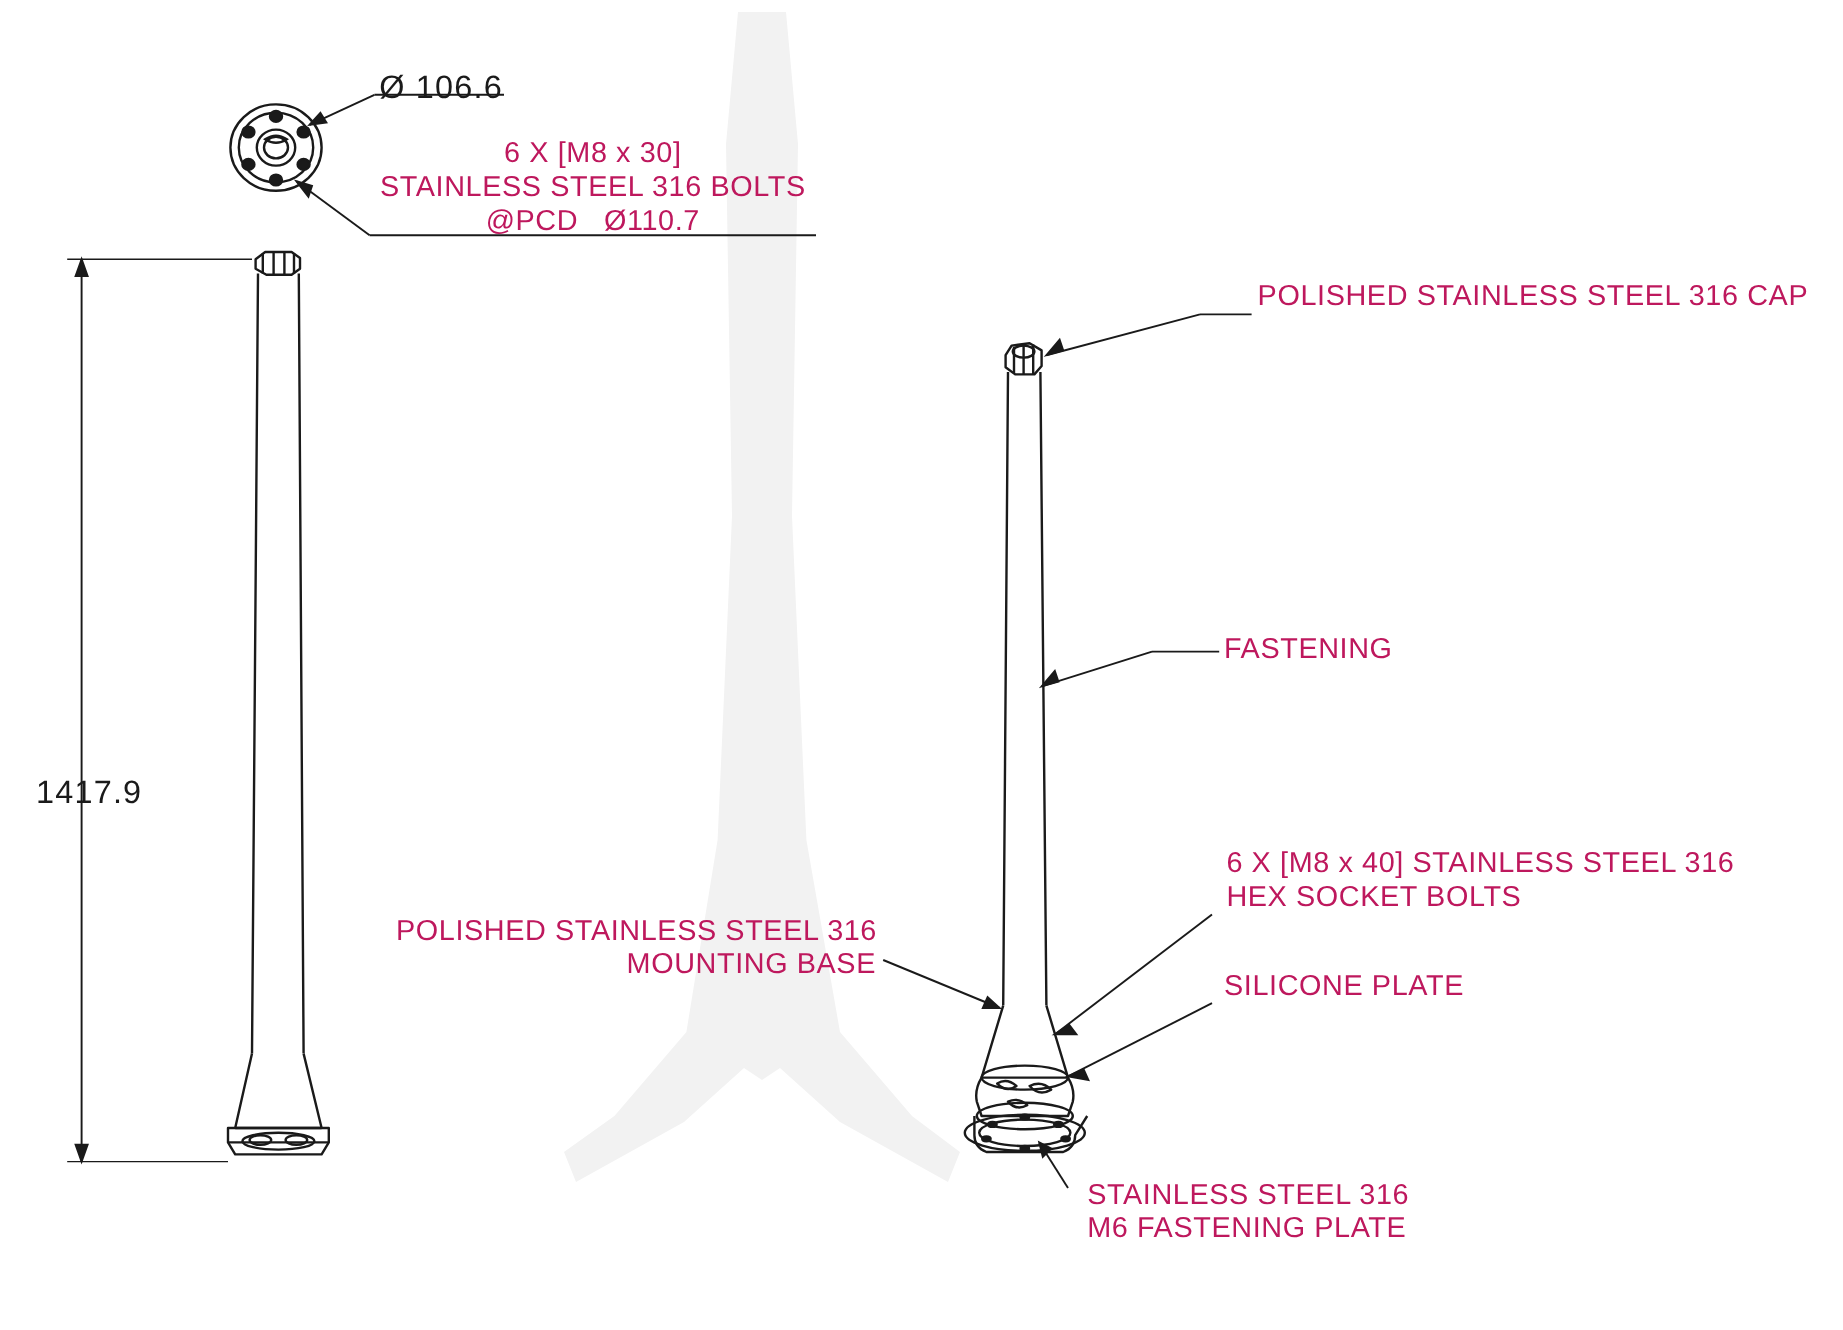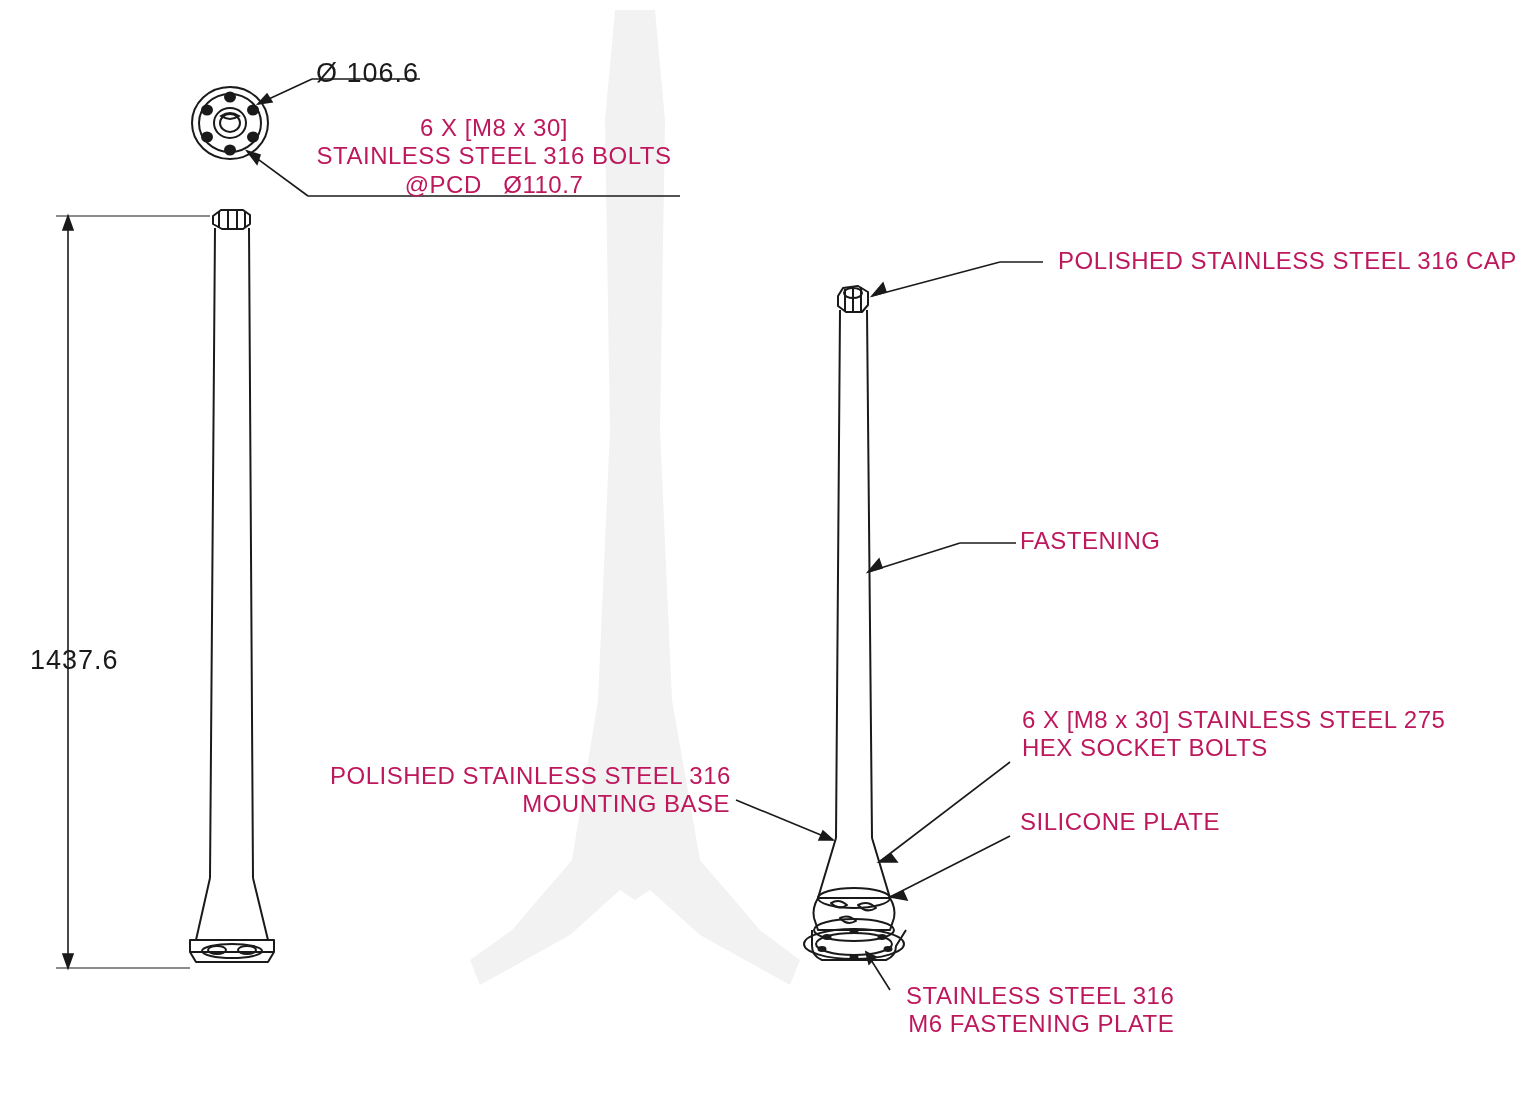--- a/index.html
+++ b/index.html
@@ -160,34 +160,34 @@
     <line x1="736" y1="800" x2="833" y2="840"></line>
     <path d="M833 840 l-14 0 l4 -9 Z"></path>
   </g>
 
   <g stroke="#1a1a1a" stroke-width="1.6" fill="#1a1a1a">
     <line x1="866" y1="952" x2="890" y2="990"></line>
     <path d="M866 952 l10 5 l-7 7 Z"></path>
   </g>
 </svg>
 
-<div class="dim" style="left:30px; top:645px;">1437.6</div>
+<div class="dim" style="left:30px; top:645px;">1417.9</div>
 
 <div class="dim" style="left:316px; top:58px;">Ø 106.6</div>
 
 <div class="anno center" style="left:308px; top:114px; width:372px;">6 X [M8 x 30]
 STAINLESS STEEL 316 BOLTS
 @PCD   Ø110.7</div>
 
-<div class="anno" style="left:1048px; top:247px;margin-left:10px;">POLISHED STAINLESS STEEL 316 CAP</div>
+<div class="anno" style="left:1048px; top:233px;">POLISHED STAINLESS STEEL 316 CAP</div>
 
 <div class="anno" style="left:1020px; top:527px;">FASTENING</div>
 
-<div class="anno" style="left:1022px; top:706px;">6 X [M8 x 30] STAINLESS STEEL 275
+<div class="anno" style="left:1022px; top:706px;">6 X [M8 x 40] STAINLESS STEEL 316
 HEX SOCKET BOLTS</div>
 
 <div class="anno" style="left:1020px; top:808px;">SILICONE PLATE</div>
 
 <div class="anno right" style="left:330px; top:762px; width:400px;">POLISHED STAINLESS STEEL 316
 MOUNTING BASE</div>
 
-<div class="anno" style="left:906px; top:982px;text-align:right;">STAINLESS STEEL 316
+<div class="anno" style="left:906px; top:982px;">STAINLESS STEEL 316
 M6 FASTENING PLATE</div>
 
 </body></html>

